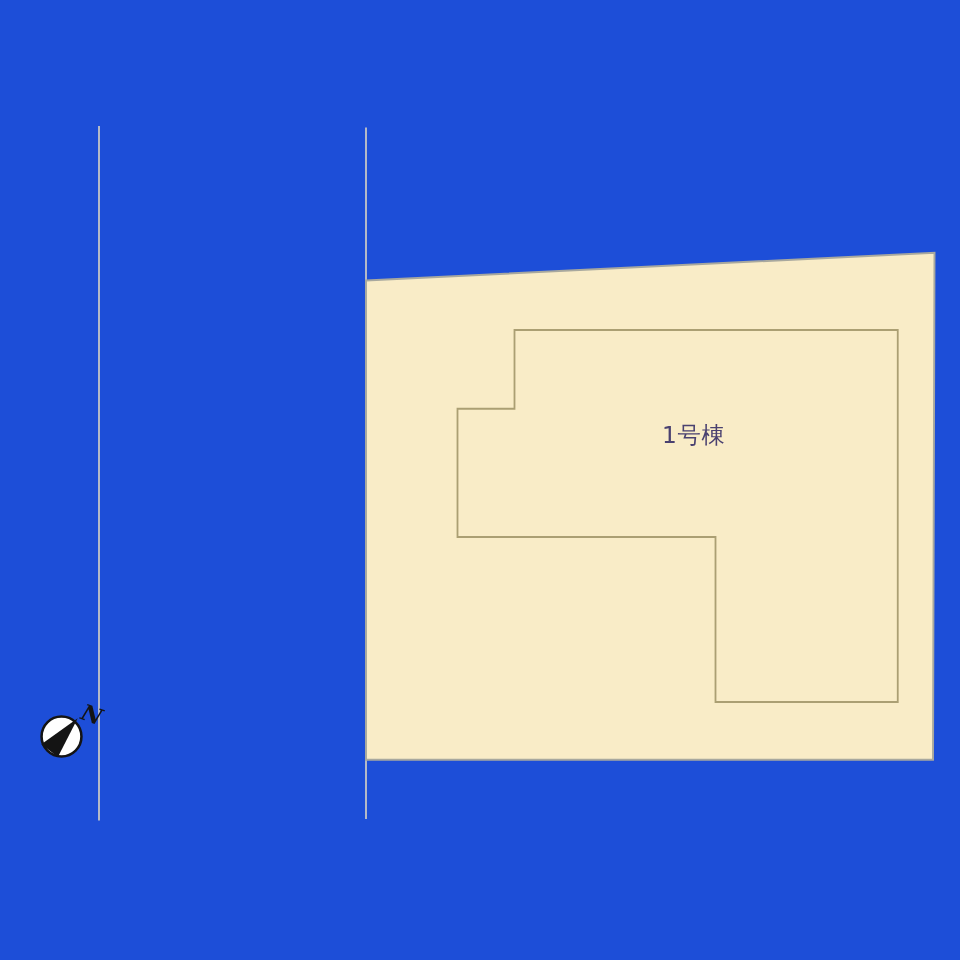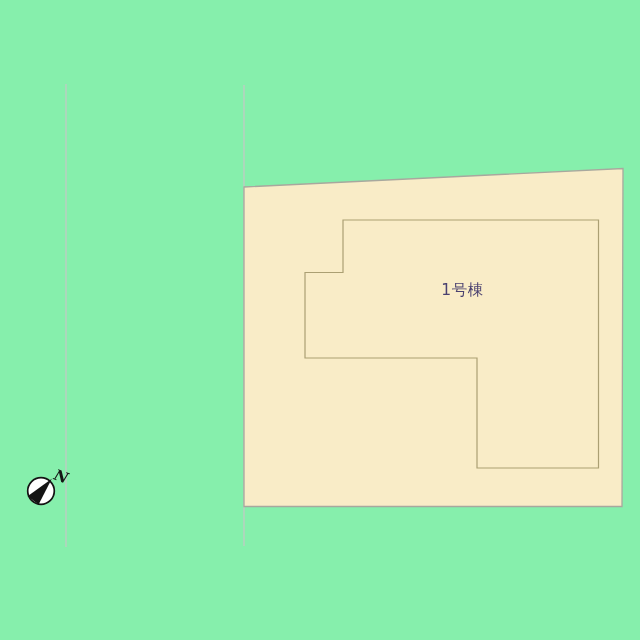--- a/index.html
+++ b/index.html
@@ -4,21 +4,21 @@
 <style>
   html, body {
     margin: 0;
     padding: 0;
     background: #ffffff;
   }
   .canvas {
     position: relative;
     width: 640px;
     height: 640px;
-    background: #86efac;
+    background: #1d4ed8;
     overflow: hidden;
     font-family: "DejaVu Sans", sans-serif;
   }
   svg {
     display: block;
   }
   .building-label {
     font-family: "DejaVu Sans", sans-serif;
     font-size: 15.5px;
     letter-spacing: 0.5px;

